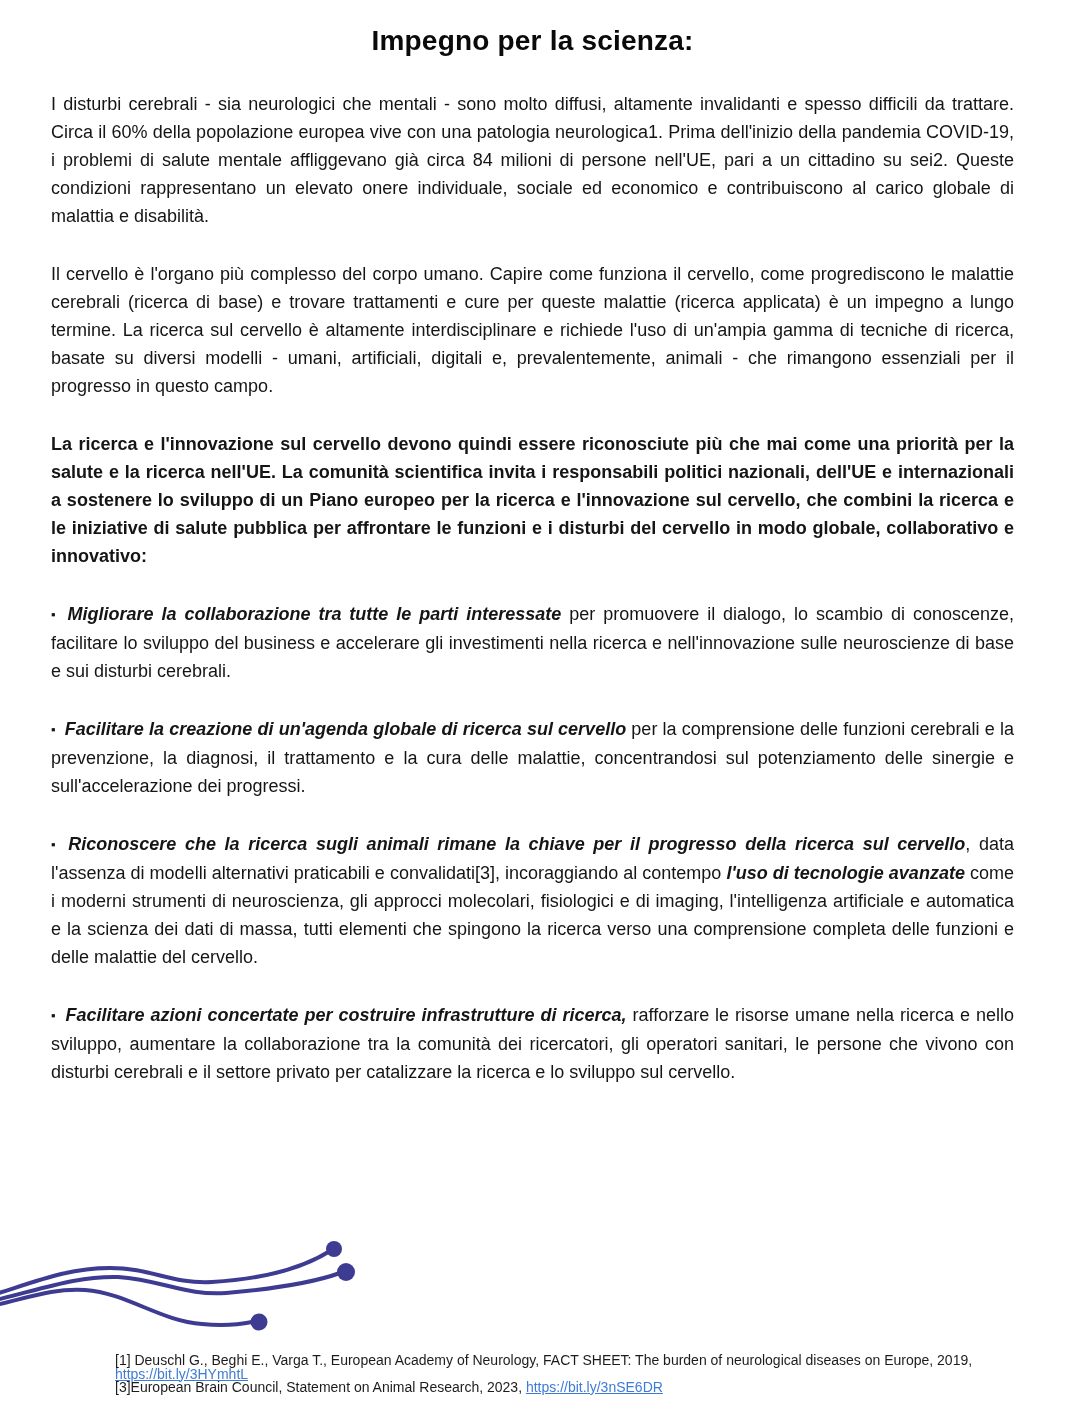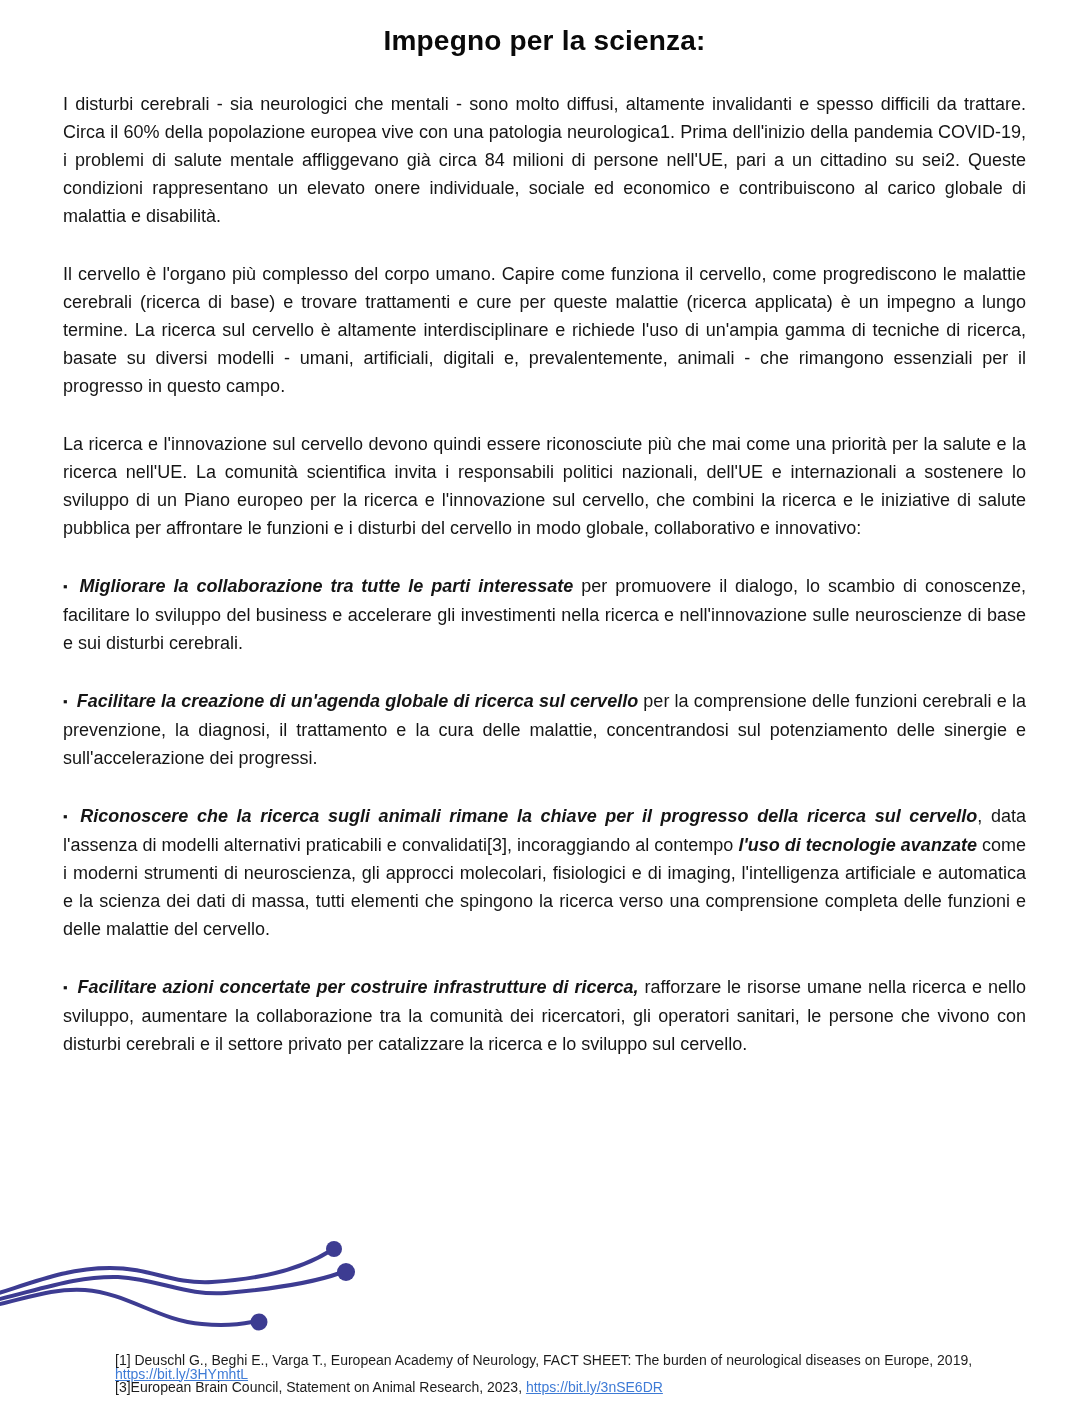--- a/index.html
+++ b/index.html
@@ -9,41 +9,41 @@
     width: 1088px;
     height: 1408px;
     background: #ffffff;
     font-family: "Liberation Sans", sans-serif;
     color: #111111;
     overflow: hidden;
   }
   .content {
     position: absolute;
     top: 24px;
-    left: 63px;
+    left: 51px;
     width: 963px;
   }
   .title {
     text-align: center;
     font-size: 28px;
     line-height: 34px;
     font-weight: 700;
     letter-spacing: 0.2px;
     color: #0a0a0a;
     margin-bottom: 32px;
   }
   .title span { display: block; }
   p.body {
     font-size: 18px;
     line-height: 28px;
     text-align: justify;
     margin-bottom: 30px;
     color: #151515;
   }
-  p.body.bold-par { font-weight: 400; margin-top: 27px; }
+  p.body.bold-par { font-weight: 700; margin-top: 27px; }
   .marker {
     font-size: 13px;
     vertical-align: 1px;
     margin-right: 9px;
   }
   p.body b { font-weight: 700; font-style: italic; }
   .graphic {
     position: absolute;
     left: 0;
     top: 1236px;

